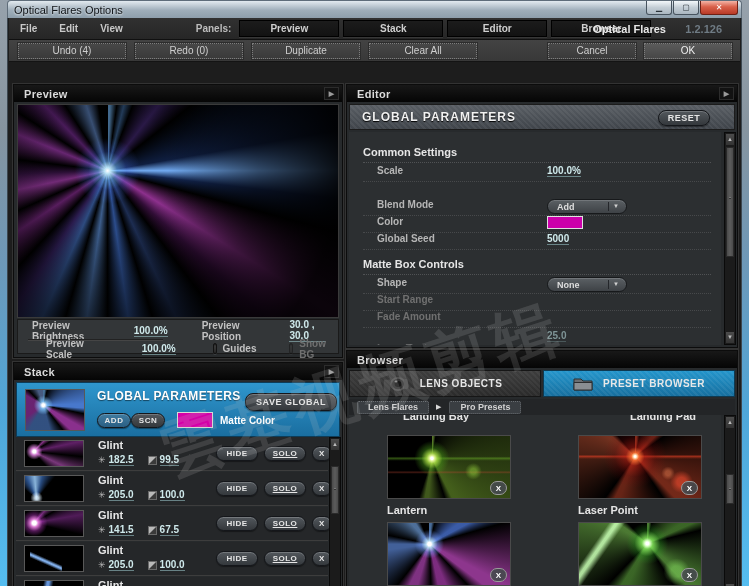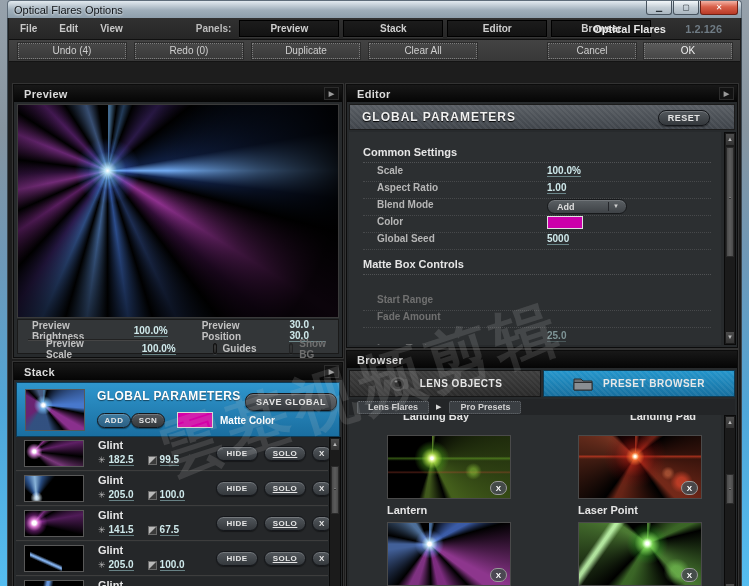--- a/index.html
+++ b/index.html
@@ -340,43 +340,46 @@
         <div class="mini-btn" id="reset-btn">RESET</div>
       </div>
       <div id="ed-body">
         <div class="sec-title" style="top:14px;">Common Settings</div>
         <div style="position:absolute;left:14px;right:10px;top:30px;border-top:1px dotted #505254;"></div>
 
         <div class="ed-row" style="top:33px;">
           <span class="ed-label">Scale</span>
           <span class="value ed-val">100.0%</span>
         </div>
-        <div class="ed-row" style="top:50px;">
-          <span class="ed-label">Aspect Ratio</span>
-          <span class="value ed-val">1.00</span>
-        </div>
         <div class="ed-row" style="top:67px;">
           <span class="ed-label">Blend Mode</span>
           <span class="dropdown">
             <span>Add</span>
             <span class="dd-arrow">▼</span>
           </span>
         </div>
         <div class="ed-row" style="top:84px;">
           <span class="ed-label">Color</span>
           <span class="swatch" style="background:#cc00aa;"></span>
         </div>
         <div class="ed-row" style="top:101px;">
           <span class="ed-label">Global Seed</span>
           <span class="value ed-val">5000</span>
         </div>
 
         <div class="sec-title" style="top:126px;">Matte Box Controls</div>
         <div style="position:absolute;left:14px;right:10px;top:142px;border-top:1px dotted #505254;"></div>
 
+        <div class="ed-row" style="top:145px;">
+          <span class="ed-label">Shape</span>
+          <span class="dropdown">
+            <span>None</span>
+            <span class="dd-arrow">▼</span>
+          </span>
+        </div>
         <div class="ed-row" style="top:162px;">
           <span class="ed-label dim">Start Range</span>
           <span class="value ed-val val-dim">25.0</span>
         </div>
         <div class="ed-row" style="top:179px;">
           <span class="ed-label dim">Fade Amount</span>
           <span class="value ed-val val-dim">25.0</span>
         </div>
 
         <div id="ed-partial">Lens Texture</div>

